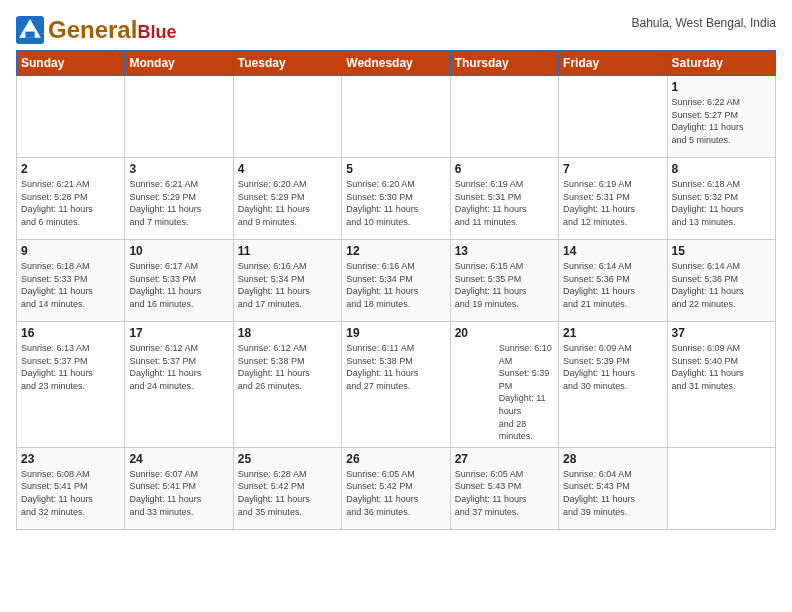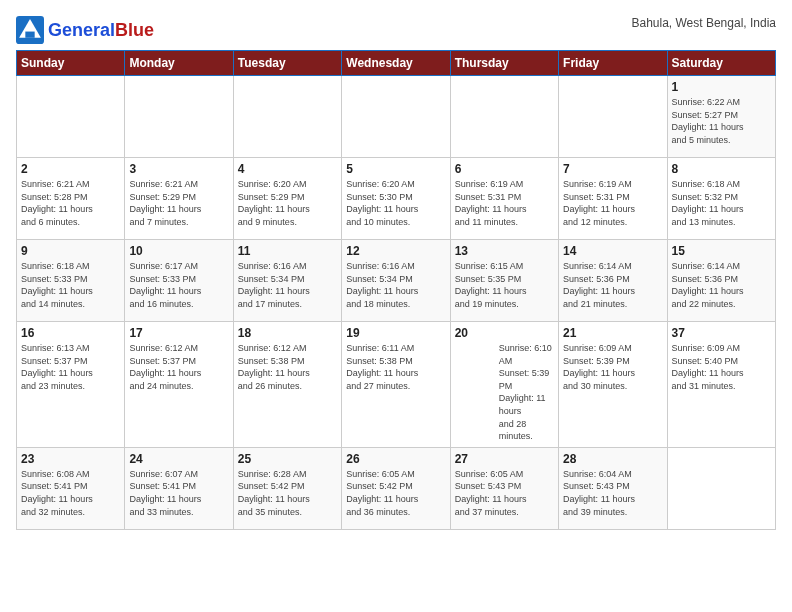--- a/index.html
+++ b/index.html
@@ -41,21 +41,21 @@
       font-size: 12px;
       font-weight: normal;
       color: #444;
     }
     table {
       width: 100%;
       border-collapse: collapse;
       table-layout: fixed;
     }
     thead tr th {
-      background-color: #7f1d1d;
+      background-color: #c2410c;
       color: #fff;
       font-size: 12px;
       font-weight: bold;
       padding: 5px 4px;
       text-align: left;
       border: 1px solid #1a6fc4;
     }
     tbody tr td {
       border: 1px solid #ccc;
       vertical-align: top;
@@ -90,21 +90,21 @@
 <div class="container">
   <div class="header-row">
     <div class="logo">
       <svg class="logo-icon" viewBox="0 0 36 36">
         <rect x="0" y="0" width="36" height="36" rx="4" fill="#1a6fc4"></rect>
         <polygon points="18,4 32,28 4,28" fill="white"></polygon>
         <rect x="12" y="20" width="12" height="8" fill="#1a6fc4"></rect>
       </svg>
       <div>
         <div>
-          <span style="font-size:18px;font-weight:bold;color:#1d4ed8;">General</span><span style="font-size:18px;font-weight:bold;color:#b91c1c;">Blue</span>
+          <span style="font-size:24px;font-weight:bold;color:#a16207;">General</span><span style="font-size:18px;font-weight:bold;color:#b91c1c;">Blue</span>
         </div>
       </div>
     </div>
     <div class="title-block">
       <h2>Bahula, West Bengal, India</h2>
     </div>
   </div>
 
   <table>
     <thead>

